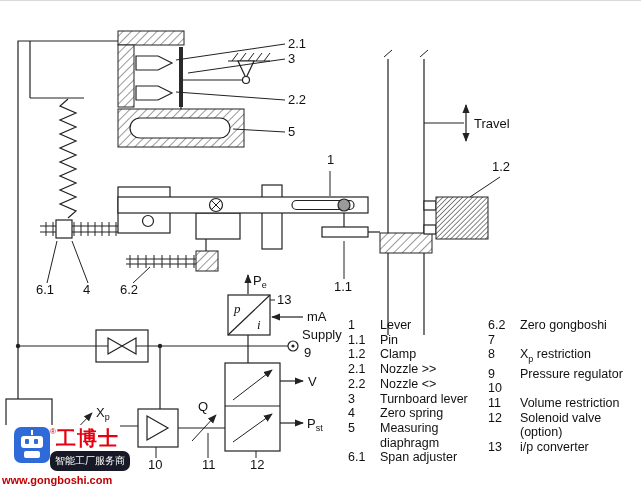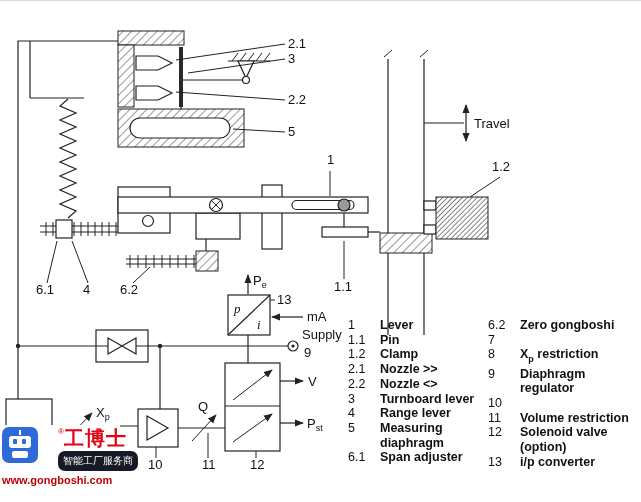--- a/index.html
+++ b/index.html
@@ -15,25 +15,25 @@
   svg .wfill{ fill:#fff; stroke:#222; stroke-width:1.2; }
   svg text  { font-family:"Liberation Sans", sans-serif; font-size:13px; fill:#111; }
   svg text.it { font-family:"Liberation Serif", serif; font-style:italic; font-size:13px; }
   svg tspan.subt { font-size:9px; }
 
   .legend-col { position:absolute; font-size:12.5px; color:#111; }
   .legend-col-1 { left:348px; top:317px; width:140px; }
   .legend-col-2 { left:488px; top:317px; width:152px; }
   .legend-row { display:flex; line-height:14.7px; }
   .legend-num { width:32px; flex:none; }
-  .legend-label { flex:1;font-weight:bold; }
+  .legend-label { flex:1; }
   .legend-label sub { font-size:9px; }
 
   .watermark { position:absolute; left:0; top:424px; width:120px; background:#fff; padding:2px 0 0 2px; }
-  .wm-top { display:flex; align-items:flex-start; gap:20px; }
+  .wm-top { display:flex; align-items:flex-start; gap:0;margin-left:12px; }
   .wm-logo { width:36px; height:36px; background:#2f6bd8; border-radius:7px; position:relative; flex:none; }
   .wm-ant  { position:absolute; left:17px; top:3px;  width:2px;  height:5px;  background:#fff; }
   .wm-head { position:absolute; left:7px;  top:9px;  width:22px; height:12px; background:#fff; border-radius:3px; }
   .wm-eye  { position:absolute; top:3px; width:4px; height:5px; background:#2f6bd8; border-radius:1px; }
   .wm-eye.l { left:4px; } .wm-eye.r { left:13px; }
   .wm-body { position:absolute; left:10px; top:24px; width:16px; height:7px; background:#fff; border-radius:2px; }
   .wm-reg   { font-size:8px; color:#d20000; vertical-align:top; }
   .wm-brand { color:#e50012; font-size:20px; font-weight:bold; letter-spacing:1px; line-height:22px; }
   .wm-tag   { display:inline-block; background:#171a26; color:#fff; font-size:10px; padding:3px 5px;
               border-radius:7px; margin-top:2px; white-space:nowrap; }
@@ -266,21 +266,21 @@
       <div class="legend-row">
         <span class="legend-num">2.2</span>
         <span class="legend-label">Nozzle &lt;&gt;</span>
       </div>
       <div class="legend-row">
         <span class="legend-num">3</span>
         <span class="legend-label">Turnboard lever</span>
       </div>
       <div class="legend-row">
         <span class="legend-num">4</span>
-        <span class="legend-label">Range lever</span>
+        <span class="legend-label">Zero spring</span>
       </div>
       <div class="legend-row">
         <span class="legend-num">5</span>
         <span class="legend-label">Measuring<br>diaphragm</span>
       </div>
       <div class="legend-row">
         <span class="legend-num">6.1</span>
         <span class="legend-label">Span adjuster</span>
       </div>
     </div>
@@ -291,21 +291,21 @@
       </div>
       <div class="legend-row">
         <span class="legend-num">7</span>
       </div>
       <div class="legend-row">
         <span class="legend-num">8</span>
         <span class="legend-label">X<sub>p</sub> restriction</span>
       </div>
       <div class="legend-row">
         <span class="legend-num">9</span>
-        <span class="legend-label">Diaphragm regulator</span>
+        <span class="legend-label">Pressure regulator</span>
       </div>
       <div class="legend-row">
         <span class="legend-num">10</span>
       </div>
       <div class="legend-row">
         <span class="legend-num">11</span>
         <span class="legend-label">Volume restriction</span>
       </div>
       <div class="legend-row">
         <span class="legend-num">12</span>

